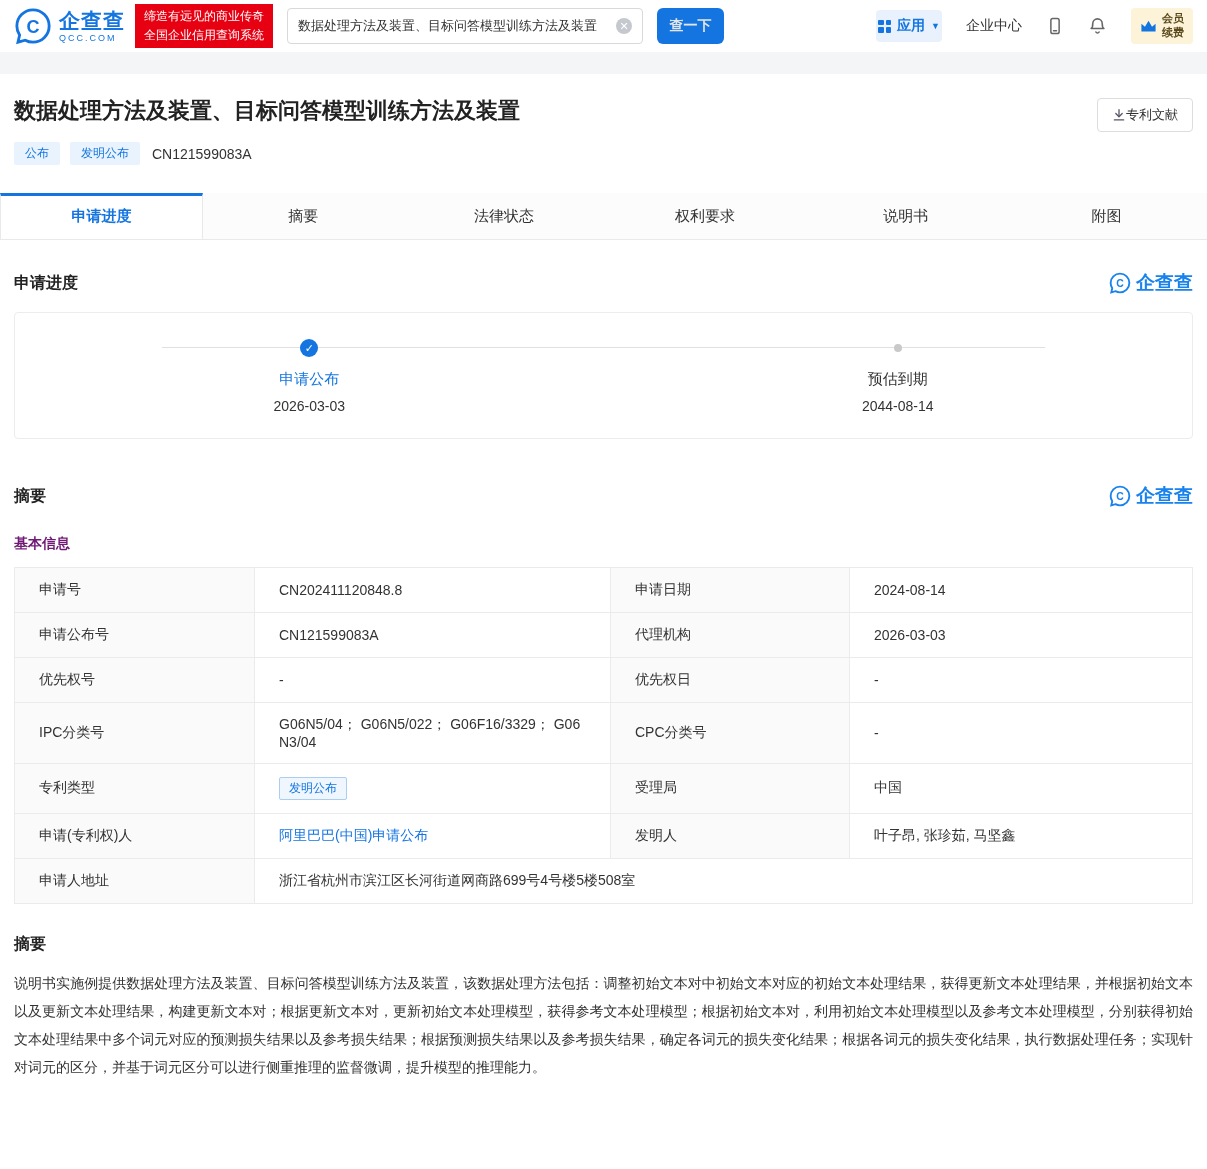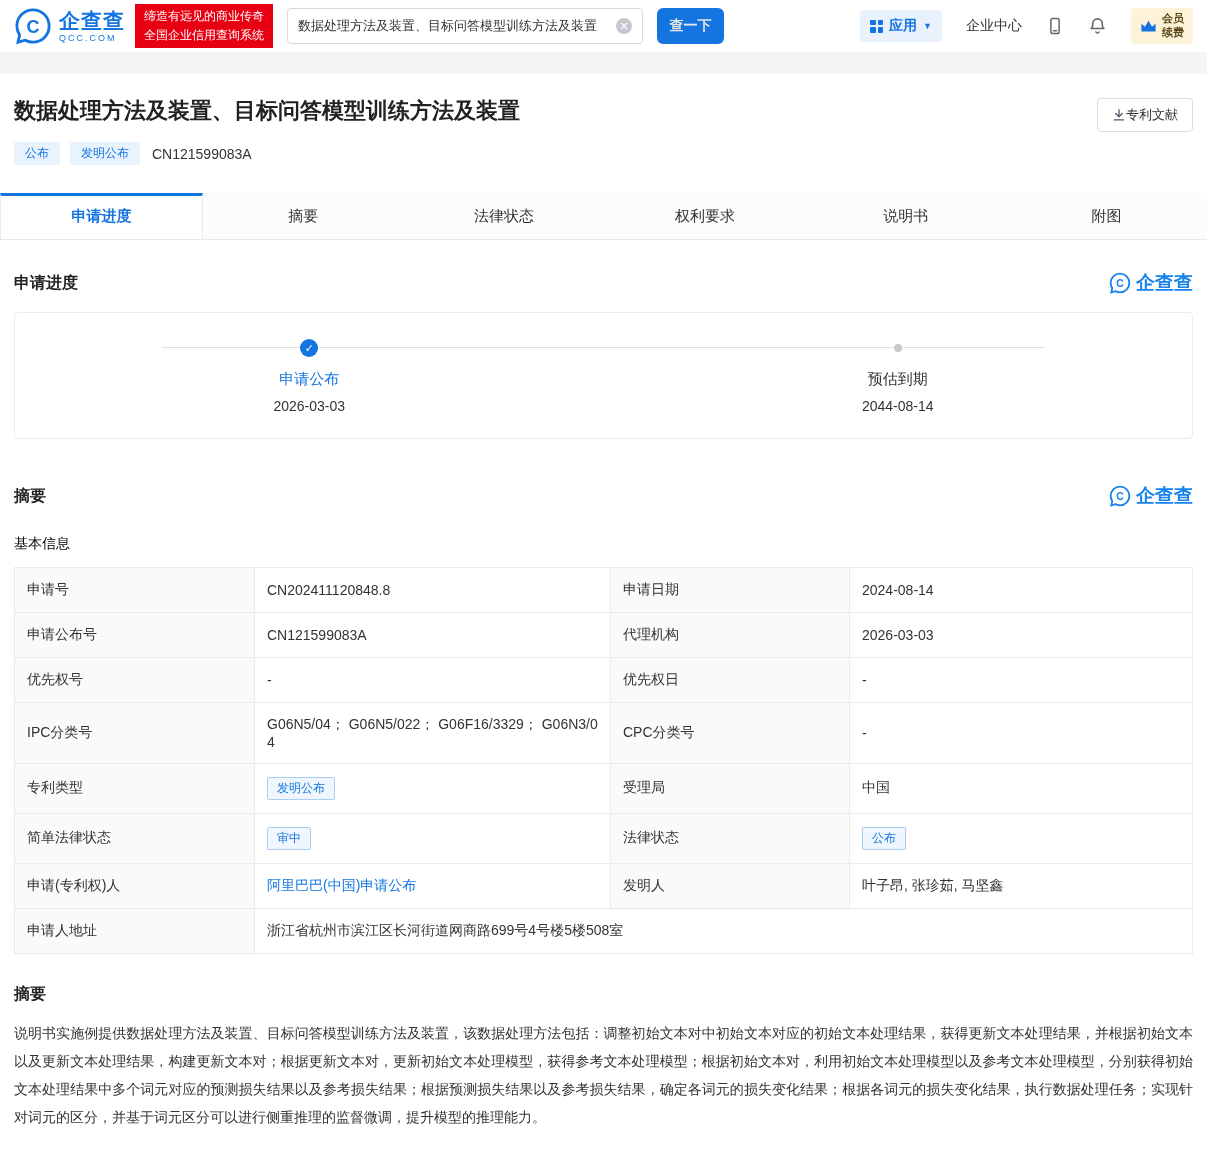--- a/index.html
+++ b/index.html
@@ -15,21 +15,21 @@
   .logo-txt { line-height:1; }
   .logo-name { font-size:21px; font-weight:bold; color:#1475e1; letter-spacing:1px; }
   .logo-sub { font-size:9px; color:#1475e1; letter-spacing:2px; margin-top:3px; }
   .slogan { background:#e60012; color:#fff; font-size:12px; line-height:1.55; padding:3px 9px; margin-left:10px; white-space:nowrap; }
   .searchwrap { display:flex; align-items:center; margin-left:14px; }
   .searchbox { width:356px; height:36px; border:1px solid #d9d9d9; border-radius:4px; display:flex; align-items:center; padding:0 10px; }
   .searchbox input { border:none; outline:none; flex:1; font-size:13px; color:#333; font-family:inherit; background:transparent; }
   .clear-ic { width:16px; height:16px; border-radius:50%; background:#c5c9cf; color:#fff; font-size:11px; line-height:16px; text-align:center; cursor:pointer; flex:none; }
   .search-btn { margin-left:14px; width:67px; height:36px; background:#1475e1; color:#e5e5e5; border:none; border-radius:6px; font-size:14px; font-weight:bold; cursor:pointer; font-family:inherit; }
   .topnav { margin-left:auto; display:flex; align-items:center; gap:24px; }
-  .app-btn { background:#e9f2fc; color:#1475e1; border-radius:4px; padding:7px 10px; display:flex; gap:6px; align-items:center; font-size:14px; font-weight:bold; cursor:pointer; }
+  .app-btn { background:#e9f2fc; color:#1475e1; border-radius:4px; padding:7px 2px; display:flex; gap:6px; align-items:center; font-size:14px; font-weight:bold; cursor:pointer; }
   .grid-ic { width:13px; height:13px; display:grid; grid-template-columns:1fr 1fr; grid-template-rows:1fr 1fr; gap:2px; }
   .grid-ic i { background:#1475e1; border-radius:1px; }
   .caret { font-size:9px; color:#1475e1; }
   .nav-link { font-size:14px; color:#333; cursor:pointer; }
   .icon-btn { display:flex; align-items:center; cursor:pointer; }
   .member { display:flex; align-items:center; gap:5px; background:#fdf3d8; border-radius:4px; padding:4px 9px; cursor:pointer; }
   .member-txt { font-size:11px; line-height:1.25; color:#5a4a1d; font-weight:bold; }
   
   .band { height:22px; background:#f3f5f7; }
   
@@ -54,23 +54,23 @@
   .step { flex:1; text-align:center; position:relative; }
   .dotwrap { height:18px; display:flex; align-items:center; justify-content:center; }
   .dot-s { width:8px; height:8px; border-radius:50%; }
   .dot-s.blue { background:#1475e1; }
   .dot-s.gray { background:#c9c9c9; }
   .dot-check { width:18px; height:18px; border-radius:50%; background:#1475e1; color:#fff; font-size:11px; line-height:18px; text-align:center; font-weight:bold; }
   .step-label { margin-top:13px; font-size:15px; color:#333; }
   .step.current .step-label { color:#1475e1; }
   .step-date { margin-top:9px; font-size:14px; color:#333; }
   
-  .sub-title { font-size:14px; font-weight:normal; margin-top:26px; color:#000000; }
+  .sub-title { font-size:14px; font-weight:bold; margin-top:26px; color:#701a75; }
   table.info { width:100%; border-collapse:collapse; margin-top:14px; table-layout:fixed; }
-  table.info td { border:1px solid #ebebeb; padding:13px 12px; font-size:14px; color:#333; vertical-align:middle; word-break:break-all; }
+  table.info td { border:1px solid #ebebeb; padding:13px 24px; font-size:14px; color:#333; vertical-align:middle; word-break:break-all; }
   td.lbl { background:#fafafa; }
   a.link { color:#1475e1; text-decoration:none; cursor:pointer; }
   .cell-tag { display:inline-block; border:1px solid #aacdf2; background:#eff6fe; color:#1475e1; font-size:12px; padding:2px 9px; border-radius:2px; line-height:1.4; }
   
   .abstract-title { font-size:16px; font-weight:bold; margin-top:30px; color:#222; }
   .abstract-text { margin-top:14px; font-size:14px; line-height:28px; color:#333; text-align:justify; padding-bottom:28px; }
   svg { display:block; }
 </style>
 </head>
 <body>
@@ -252,26 +252,20 @@
         <td class="lbl">CPC分类号</td>
         <td>-</td>
       </tr>
       <tr>
         <td class="lbl">专利类型</td>
         <td><span class="cell-tag">发明公布</span></td>
         <td class="lbl">受理局</td>
         <td>中国</td>
       </tr>
       <tr>
-        <td class="lbl">简单法律状态</td>
-        <td><span class="cell-tag">审中</span></td>
-        <td class="lbl">法律状态</td>
-        <td><span class="cell-tag">公布</span></td>
-      </tr>
-      <tr>
         <td class="lbl">申请(专利权)人</td>
         <td><a class="link">阿里巴巴(中国)申请公布</a></td>
         <td class="lbl">发明人</td>
         <td>叶子昂, 张珍茹, 马坚鑫</td>
       </tr>
       <tr>
         <td class="lbl">申请人地址</td>
         <td colspan="3">浙江省杭州市滨江区长河街道网商路699号4号楼5楼508室</td>
       </tr>
     </tbody>

